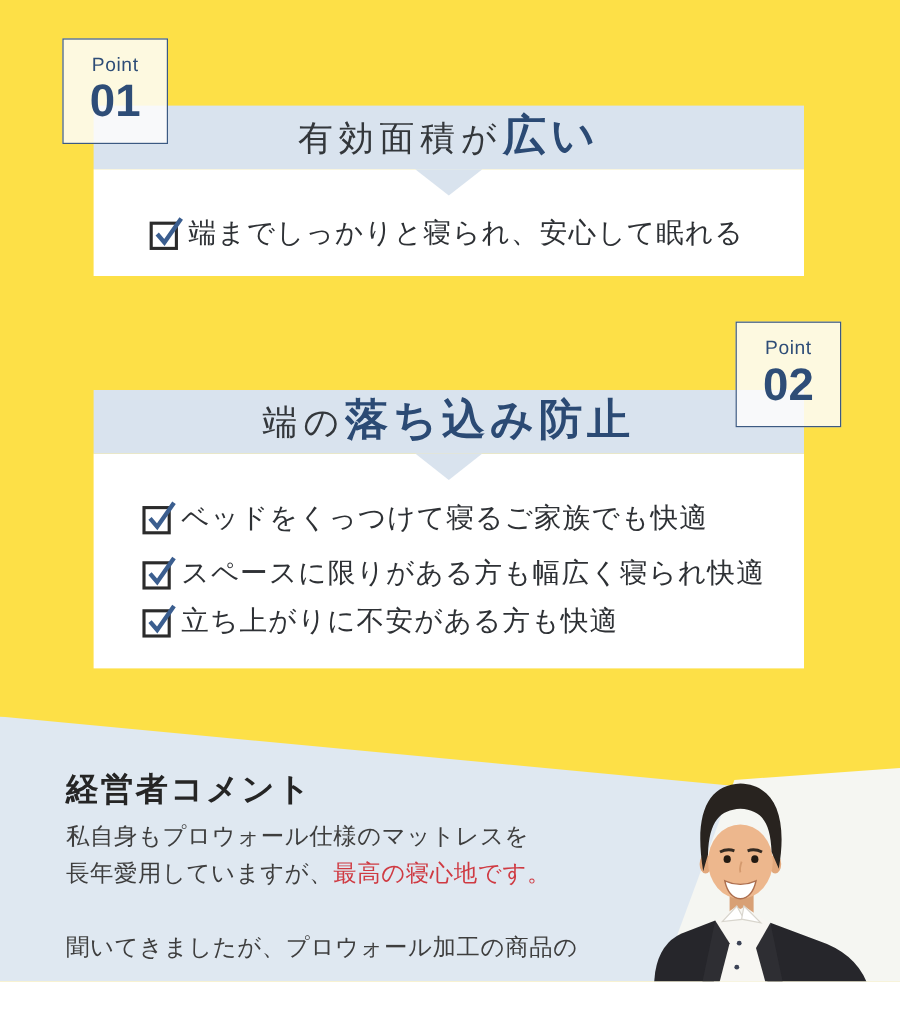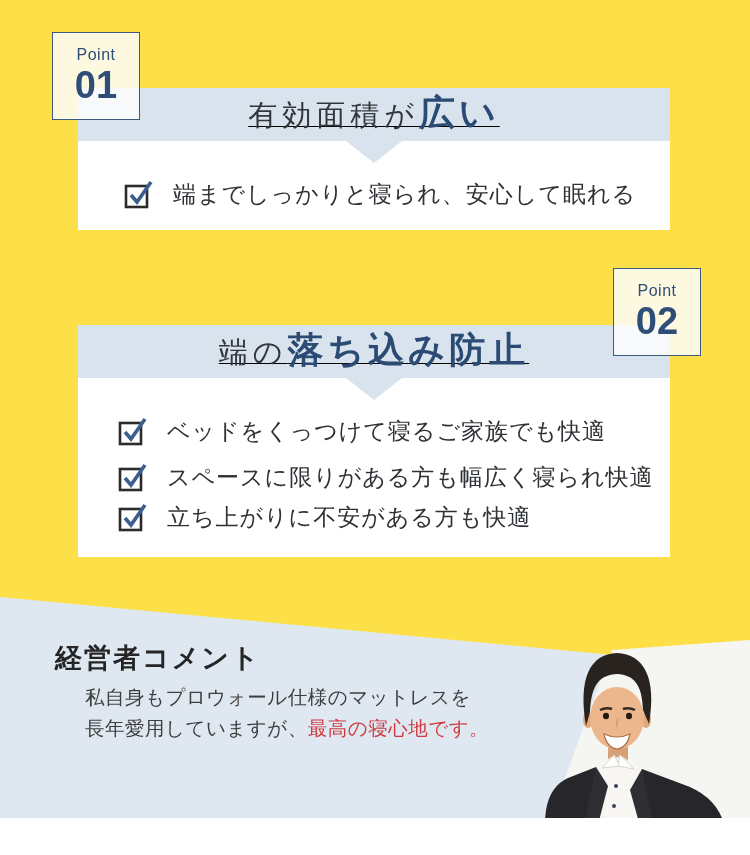--- a/index.html
+++ b/index.html
@@ -20,47 +20,46 @@
     background:rgba(253,253,251,0.85);border:1px solid #3c5a82;
     display:flex;flex-direction:column;align-items:center;justify-content:center;
     z-index:4;
   }
   .badge .plabel{font-size:16px;color:#2e4d77;letter-spacing:.5px;line-height:1;}
   .badge .pnum{font-size:38px;font-weight:700;color:#2e4d77;line-height:1.05;margin-top:3px;text-align:right;}
   
   .band{
     position:absolute;left:78px;width:592px;height:53px;background:#d9e3ee;
     text-align:center;line-height:51px;z-index:2;
-    font-family:"Liberation Serif",serif;white-space:nowrap;text-decoration:underline;
+    font-family:"Liberation Serif",serif;white-space:nowrap;
   }
   .band .t-normal{font-size:29px;color:#33373b;letter-spacing:5px;}
   .band .t-emph{font-size:36px;font-weight:700;color:#2b4a74;letter-spacing:4px;}
   .tri{
     position:absolute;left:346px;width:0;height:0;z-index:3;
     border-left:28px solid transparent;border-right:28px solid transparent;
     border-top:22px solid #d9e3ee;
   }
   
   .wbox{position:absolute;left:78px;width:592px;background:#ffffff;z-index:1;}
   .check-row{
-    position:absolute;display:flex;align-items:center;gap:19px;height:30px;
+    position:absolute;display:flex;align-items:center;gap:3px;height:30px;
     font-family:"Liberation Serif",serif;font-size:23px;color:#2e3135;
     letter-spacing:1px;white-space:nowrap;
   }
   .check-row svg{flex:0 0 auto;overflow:visible;}
   
   .comment-heading{
     position:absolute;left:55px;top:640px;z-index:2;
     font-size:27px;font-weight:700;color:#252525;letter-spacing:2px;
   }
   .comment-text{
     position:absolute;left:55px;top:682px;z-index:2;
     font-size:19.5px;line-height:31px;color:#3e3e3e;letter-spacing:.5px;
     white-space:nowrap;
-    margin-left:30px;
   }
   .hl-red{color:#cf3a42;}
   .photo{position:absolute;left:530px;top:618px;z-index:1;}
 </style>
 </head>
 <body>
 
 <div class="page">
 
   <div class="comment-bg"></div>
@@ -118,21 +117,21 @@
       <span>立ち上がりに不安がある方も快適</span>
     </div>
   </div>
 
   <div class="comment-heading">経営者コメント</div>
 
   <div class="comment-text">
     <span>私自身もプロウォール仕様のマットレスを</span><br>
     <span><span>長年愛用していますが、</span><span class="hl-red">最高の寝心地です。</span></span><br>
     <br>
-    <br>
+    <span>聞いてきましたが、プロウォール加工の商品の</span><br>
   </div>
 
   <svg class="photo" width="220" height="237" viewBox="0 0 220 237">
 
     <polygon points="82,32 220,22 220,230 9,230" fill="#f5f6f2"></polygon>
 
     <rect x="78" y="122" width="20" height="28" fill="#d8a075"></rect>
 
     <ellipse cx="58" cy="102" rx="5" ry="8" fill="#e2a87c"></ellipse>
     <ellipse cx="116" cy="102" rx="5" ry="8" fill="#e2a87c"></ellipse>

